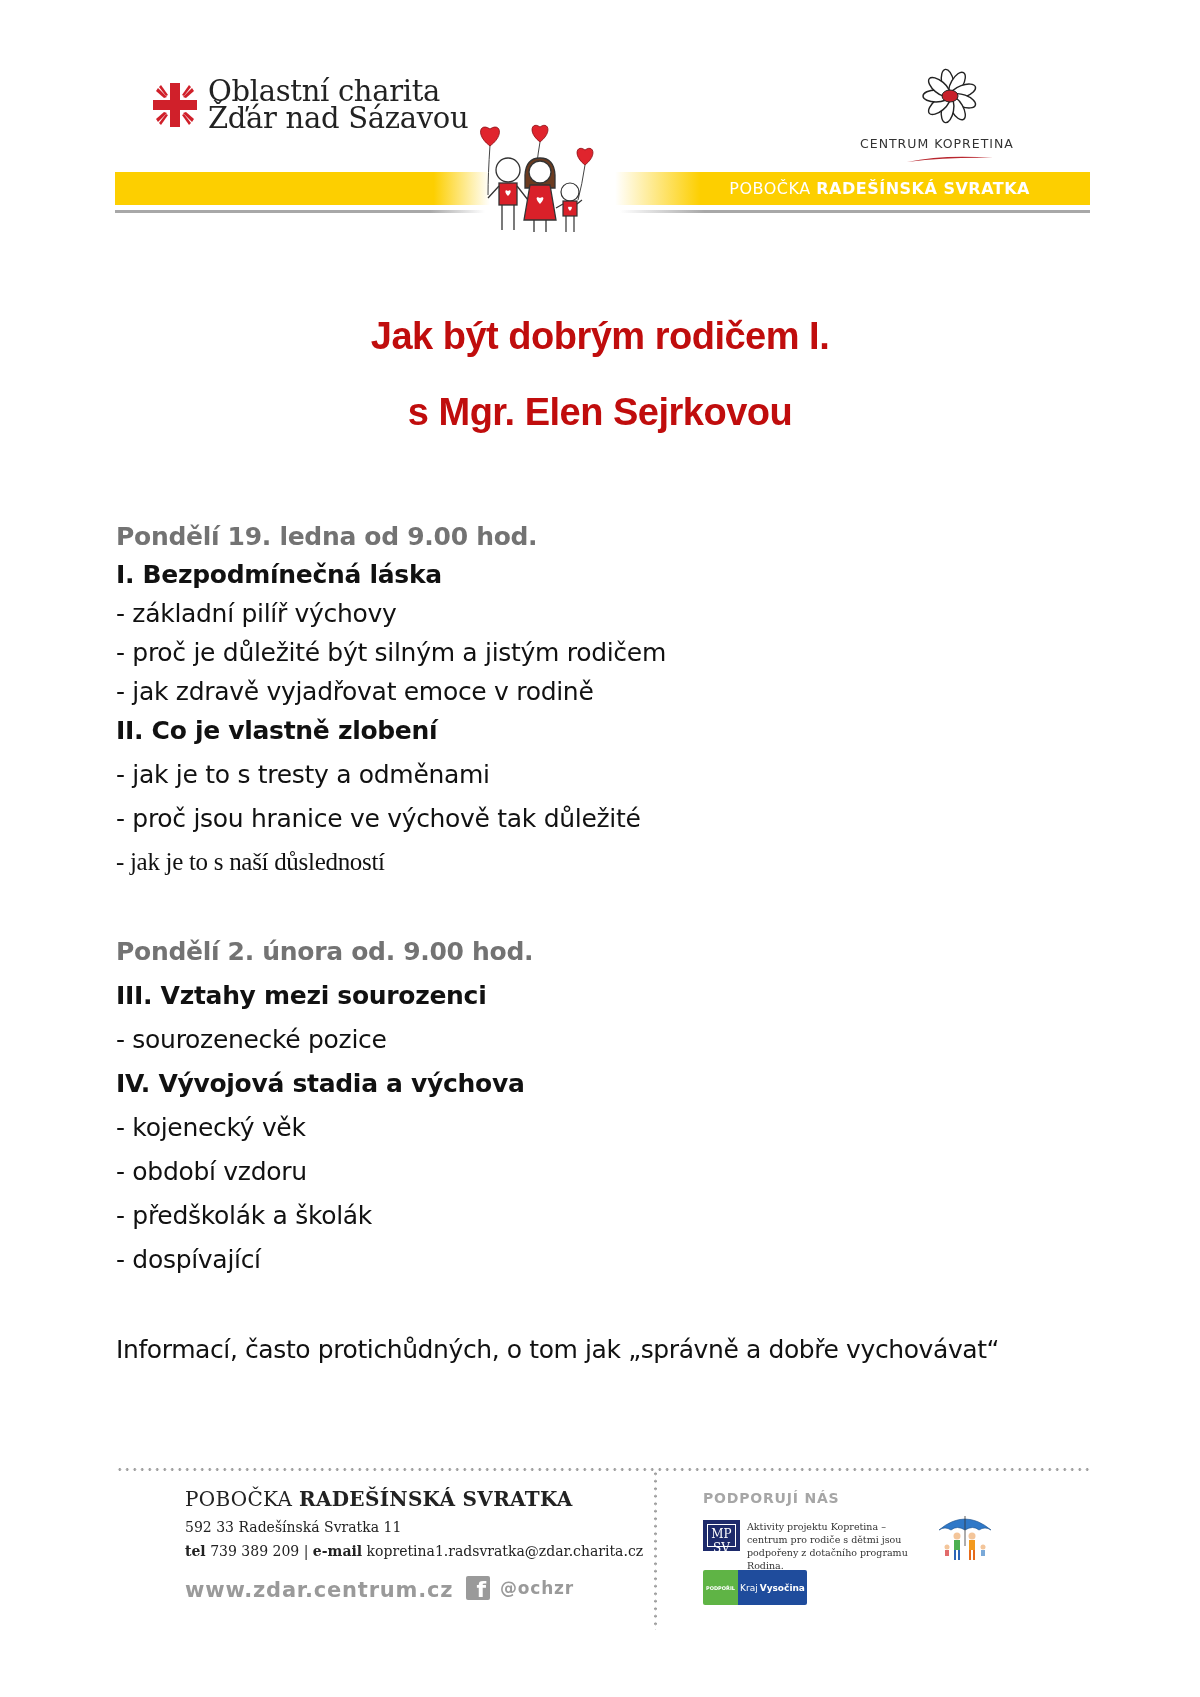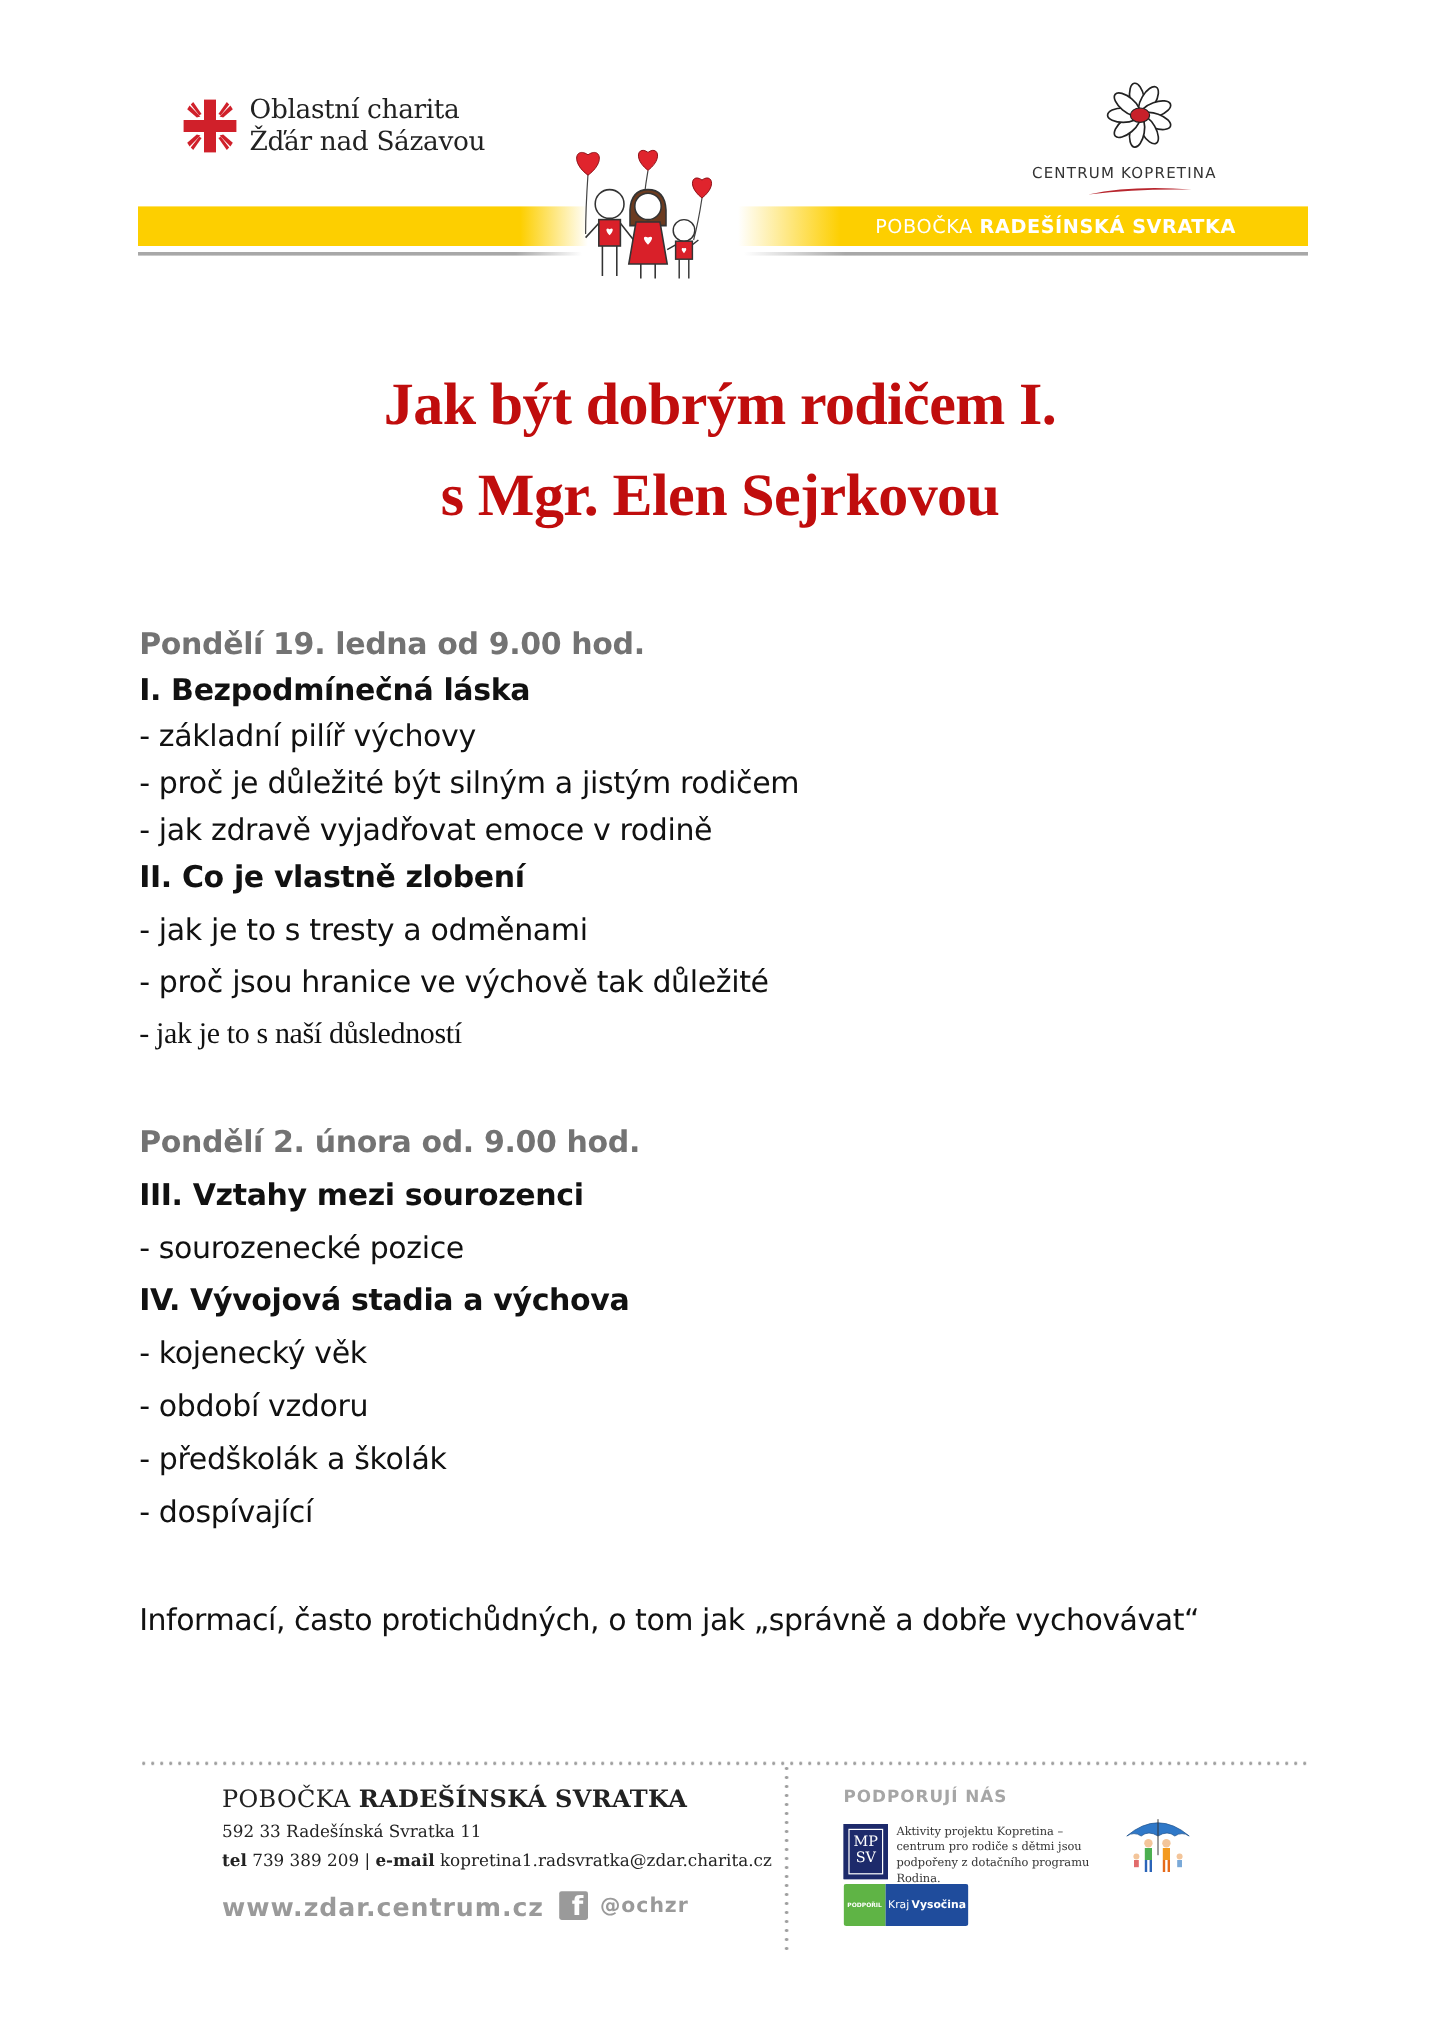--- a/index.html
+++ b/index.html
@@ -2,21 +2,21 @@
 <html><head>
   <meta charset="utf-8">
   <style>
     * { margin: 0; padding: 0; box-sizing: border-box; }
     html, body { width: 1200px; height: 1697px; background: #ffffff; overflow: hidden; }
     body { position: relative; font-family: "DejaVu Sans", sans-serif; color: #111; }
 
     
     .hdr-logo-left { position: absolute; left: 150px; top: 78px; display: flex; align-items: center; }
     .caritas-cross { width: 50px; height: 50px; margin-right: 8px; }
-    .org-name { font-family: "DejaVu Serif", serif; font-size: 22px; line-height: 27px; color: #222; letter-spacing: -0.3px; }
+    .org-name { font-family: "DejaVu Serif", serif; font-size: 29px; line-height: 27px; color: #222; letter-spacing: -0.3px; }
 
     .kopretina { position: absolute; left: 860px; top: 68px; width: 180px; }
     .daisy { width: 100px; height: 60px; display: block; margin: 0 auto; }
     .kopretina-label { font-family: "DejaVu Sans", sans-serif; font-size: 12.5px; letter-spacing: 1px; color: #333; margin-top: 8px; }
     .swoosh { width: 90px; height: 10px; display: block; margin: 3px auto 0; }
 
     .band-left { position: absolute; left: 115px; top: 172px; width: 375px; height: 33px;
       background: linear-gradient(to right, #fdcf00 0%, #fdcf00 85%, rgba(253,207,0,0) 100%); }
     .band-left-line { position: absolute; left: 115px; top: 210px; width: 370px; height: 3px;
       background: linear-gradient(to right, #a8a8a8 0%, #a8a8a8 85%, rgba(168,168,168,0) 100%); }
@@ -25,22 +25,22 @@
       display: flex; align-items: center; justify-content: flex-end; padding-right: 60px; }
     .band-right-line { position: absolute; left: 620px; top: 210px; width: 470px; height: 3px;
       background: linear-gradient(to right, rgba(168,168,168,0) 0%, #a8a8a8 18%, #a8a8a8 100%); }
     .branch-banner { font-family: "DejaVu Sans", sans-serif; font-size: 16px; color: #fff; letter-spacing: 0.5px; }
     .branch-banner b { font-weight: bold; }
 
     .family { position: absolute; left: 470px; top: 120px; width: 160px; height: 120px; }
 
     
     .title { position: absolute; left: 0; top: 298px; width: 1200px; text-align: center;
-      font-family: Liberation Serif, serif; font-weight: bold; color: #c00d0d;
-      font-size: 50px; line-height: 76px; letter-spacing: -0.5px; }
+      font-family: Liberation Sans, sans-serif; font-weight: bold; color: #c00d0d;
+      font-size: 38px; line-height: 76px; letter-spacing: -0.5px; }
     .date { color: #737373; font-weight: bold; font-size: 25px; }
     .section { color: #111; font-weight: bold; font-size: 25px; }
     .item { color: #111; font-size: 25px; }
     .row { position: absolute; left: 116px; white-space: nowrap; font-family: "DejaVu Sans", sans-serif; letter-spacing: -0.3px; }
 
     .note { position: absolute; left: 116px; top: 1335px; font-size: 25px; color: #111; white-space: nowrap; letter-spacing: -0.4px; }
 
     
     .foot-dots-h { position: absolute; left: 116px; top: 1468px; width: 974px; height: 3px;
       background-image: radial-gradient(circle, #a0a0a0 1.2px, transparent 1.6px);
@@ -57,21 +57,21 @@
     .foot-contact b { font-weight: bold; }
     .foot-web { position: absolute; left: 185px; top: 1578px; font-family: "DejaVu Sans", sans-serif;
       font-weight: bold; font-size: 21px; color: #9a9a9a; letter-spacing: 0.8px; white-space: nowrap; }
     .foot-fb { position: absolute; left: 466px; top: 1576px; display: flex; align-items: center; }
     .fb-icon { width: 24px; height: 24px; background: #9a9a9a; border-radius: 2px; position: relative; margin-right: 10px; }
     .fb-icon span { position: absolute; right: 4px; bottom: -2px; font-family: "DejaVu Sans", sans-serif; font-weight: bold; font-size: 22px; color: #fff; line-height: 24px; }
     .fb-handle { font-family: "DejaVu Sans", sans-serif; font-weight: bold; font-size: 17px; color: #9a9a9a; letter-spacing: 0.8px; }
 
     .support-label { position: absolute; left: 703px; top: 1490px; font-family: "DejaVu Sans", sans-serif; font-weight: bold;
       font-size: 14px; color: #a6a6a6; letter-spacing: 0.8px; }
-    .mpsv { position: absolute; left: 703px; top: 1520px; width: 37px; height: 46px; background: #1d2a6b; border: 2px solid #1d2a6b; }
+    .mpsv { position: absolute; left: 703px; top: 1520px; width: 37px; height: 31px; background: #1d2a6b; border: 2px solid #1d2a6b; }
     .mpsv-inner { position: absolute; left: 2px; top: 2px; right: 2px; bottom: 2px; border: 1px solid #fff;
       color: #fff; font-family: "DejaVu Serif", serif; font-size: 12px; line-height: 14px; text-align: center; padding-top: 2px; }
     .mpsv-text { position: absolute; left: 747px; top: 1520px; font-family: "DejaVu Serif", serif; font-size: 9.5px; line-height: 13px; color: #333; width: 170px; }
     .kraj { position: absolute; left: 703px; top: 1570px; width: 104px; height: 35px; display: flex; border-radius: 2px; overflow: hidden; }
     .kraj-green { width: 35px; background: #5fb445; color: #fff; font-size: 5px; font-weight: bold; display: flex; align-items: center; justify-content: center; font-family: "DejaVu Sans", sans-serif; }
     .kraj-blue { flex: 1; background: #1f4c9c; color: #fff; font-family: "DejaVu Sans", sans-serif; font-size: 9px; display: flex; align-items: center; justify-content: center; position: relative; }
     .kraj-blue b { font-weight: bold; margin-left: 2px; }
     .umbrella { position: absolute; left: 935px; top: 1510px; width: 60px; height: 55px; }
   </style>
 </head>

